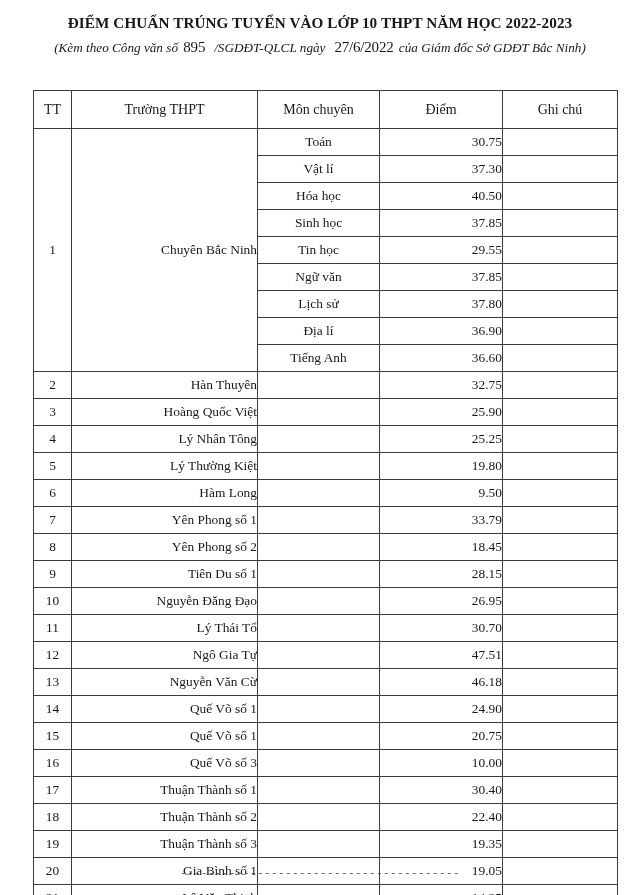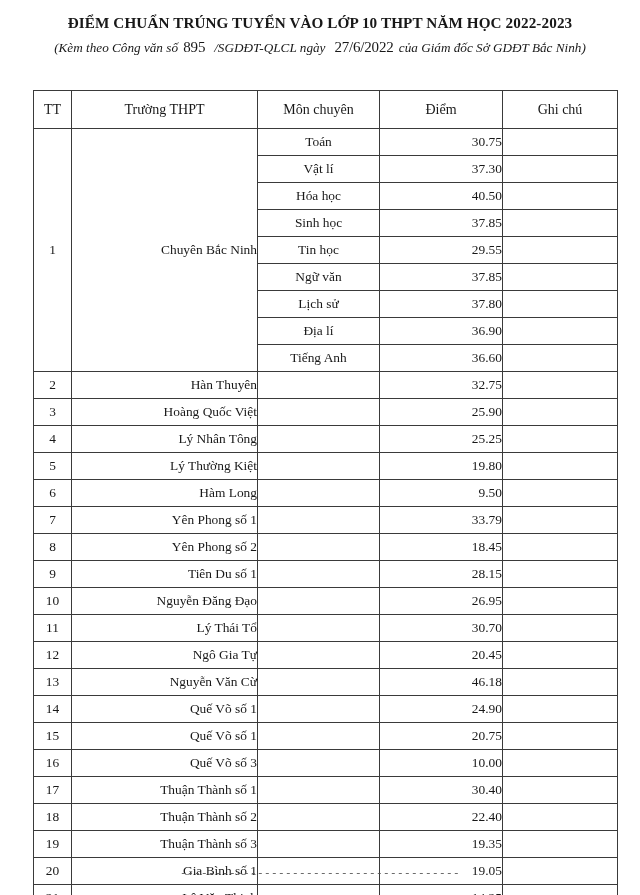--- a/index.html
+++ b/index.html
@@ -273,21 +273,21 @@
             <td class="tt">11</td>
             <td class="school">Lý Thái Tổ</td>
             <td class="subject"></td>
             <td class="score">30.70</td>
             <td class="note"></td>
           </tr>
           <tr>
             <td class="tt">12</td>
             <td class="school">Ngô Gia Tự</td>
             <td class="subject"></td>
-            <td class="score">20.45</td>
+            <td class="score">47.51</td>
             <td class="note"></td>
           </tr>
           <tr>
             <td class="tt">13</td>
             <td class="school">Nguyễn Văn Cừ</td>
             <td class="subject"></td>
             <td class="score">46.18</td>
             <td class="note"></td>
           </tr>
           <tr>

